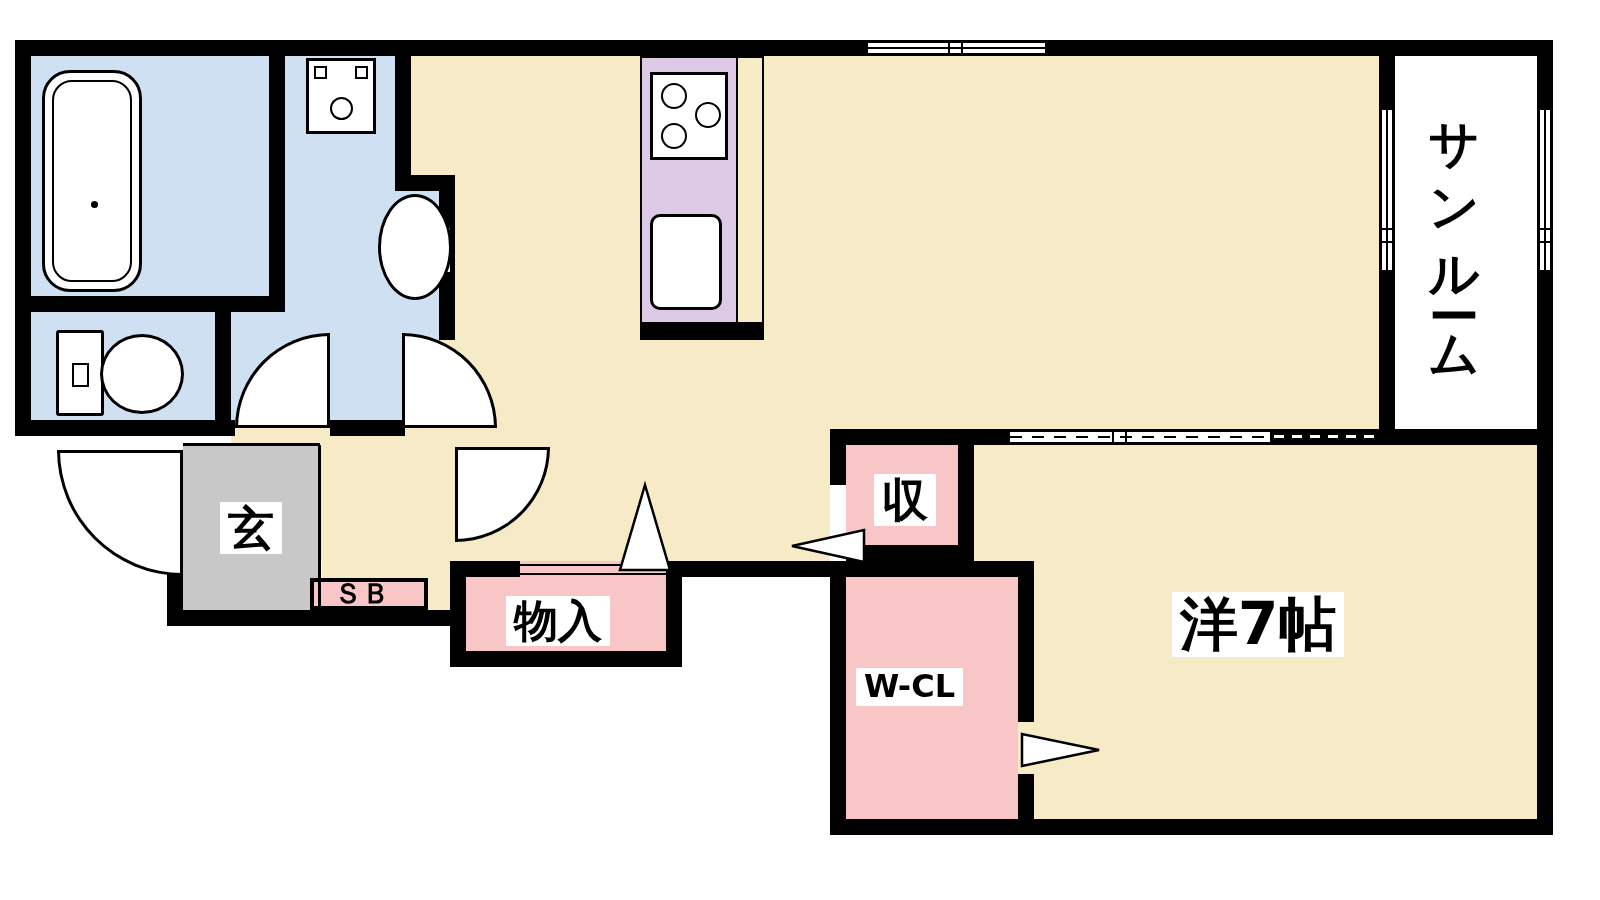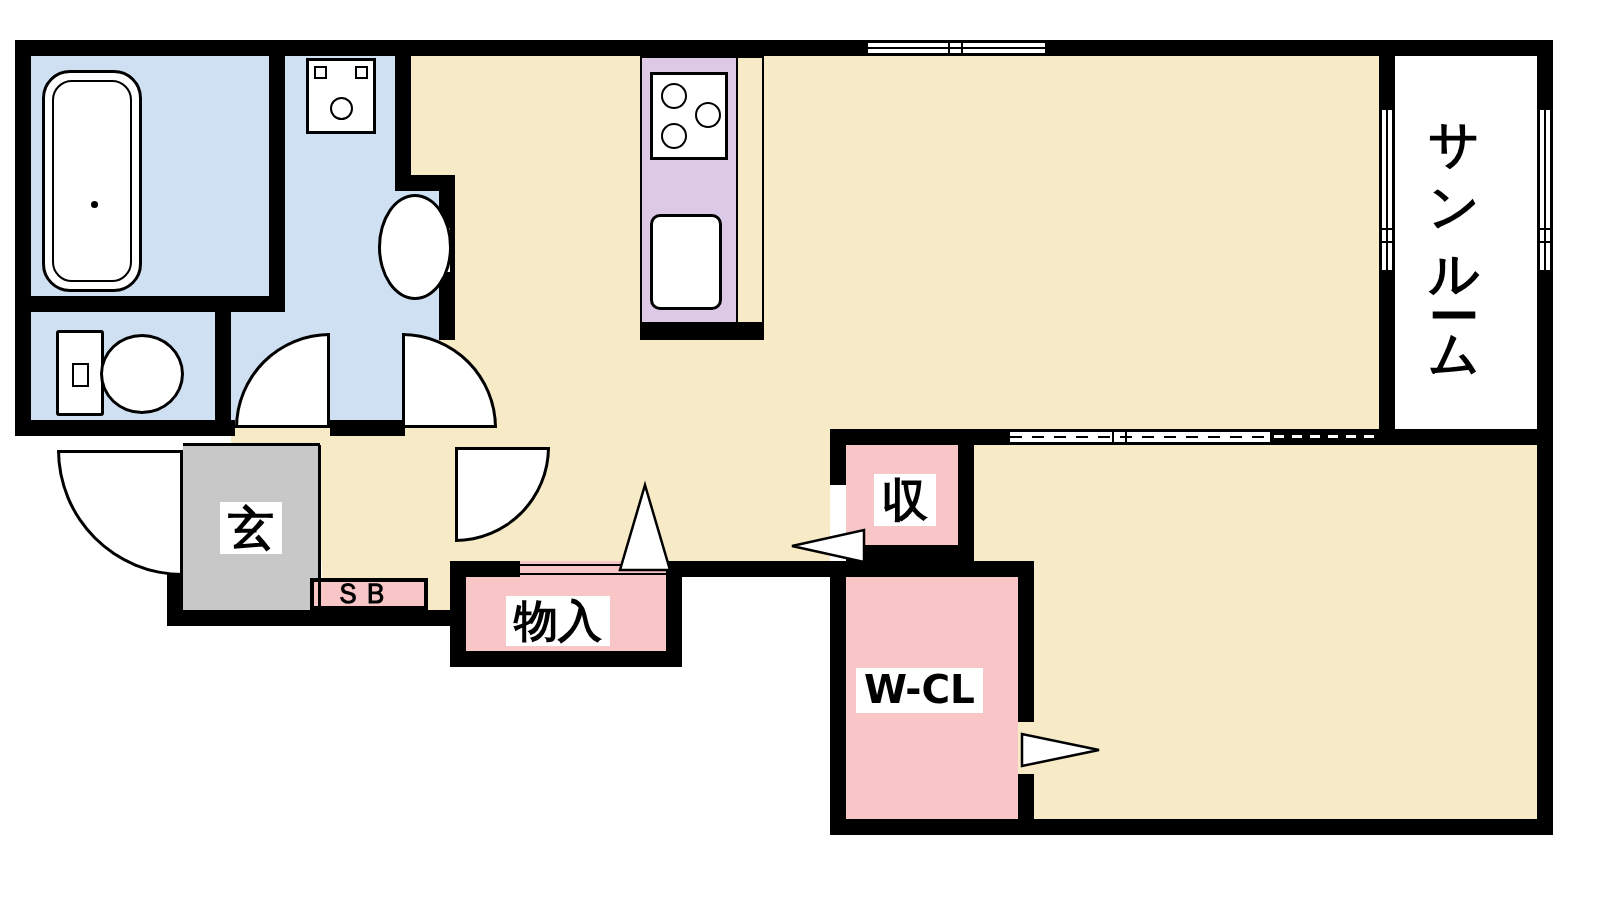--- a/index.html
+++ b/index.html
@@ -157,19 +157,20 @@
   </div>
   <div class="fixture" style="left:650px;top:72px;width:78px;height:88px;">
     <div class="sub" style="left:8px;top:8px;width:26px;height:26px;border-radius:50%;border-width:2.5px;"></div>
     <div class="sub" style="left:8px;top:48px;width:26px;height:26px;border-radius:50%;border-width:2.5px;"></div>
     <div class="sub" style="left:42px;top:27px;width:26px;height:26px;border-radius:50%;border-width:2.5px;"></div>
   </div>
   <div class="fixture" style="left:650px;top:214px;width:72px;height:96px;border-radius:10px;"></div>
   <div class="wall" style="left:640px;top:322px;width:124px;height:18px;z-index:3;"></div>
 
   <div class="label vtext" style="left:1428px;top:88px;font-size:50px;">サンルーム</div>
+  <div class="label boxed" style="left:1172px;top:592px;font-size:58px;">洋7帖</div>
   <div class="label boxed" style="left:874px;top:474px;font-size:46px;">収</div>
-  <div class="label boxed" style="left:856px;top:668px;font-size:39px;">W-CL</div>
+  <div class="label boxed" style="left:856px;top:668px;font-size:32px;">W-CL</div>
   <div class="label boxed" style="left:506px;top:596px;font-size:44px;">物入</div>
   <div class="label" style="left:334px;top:579px;font-size:28px;">ＳＢ</div>
   <div class="label boxed" style="left:220px;top:502px;font-size:46px;">玄</div>
 
 </div>
 
 </body></html>

